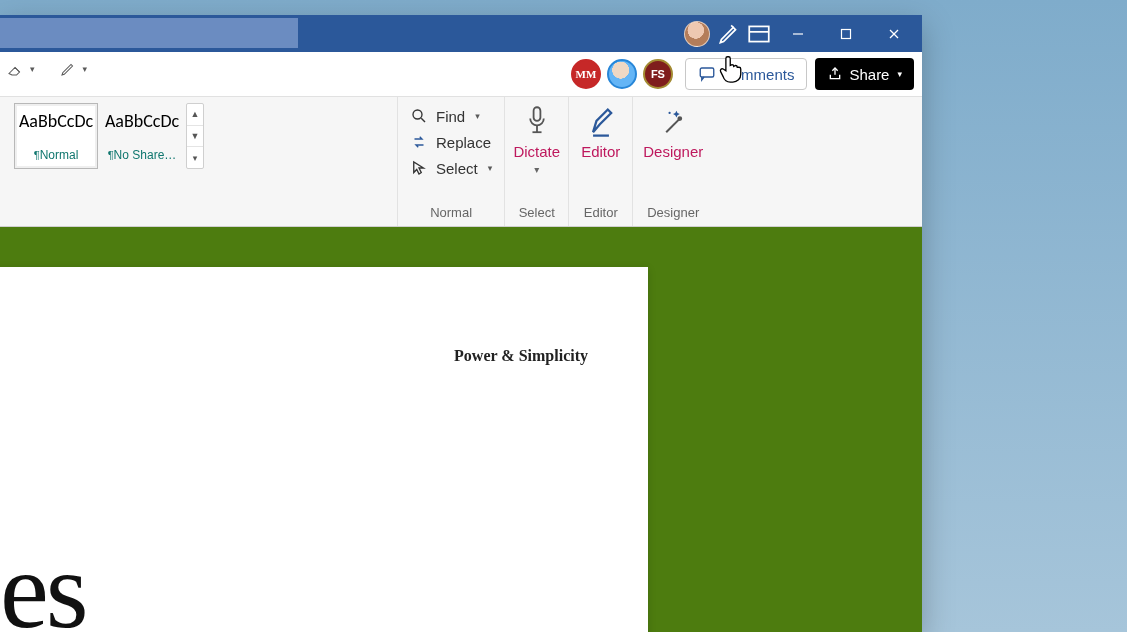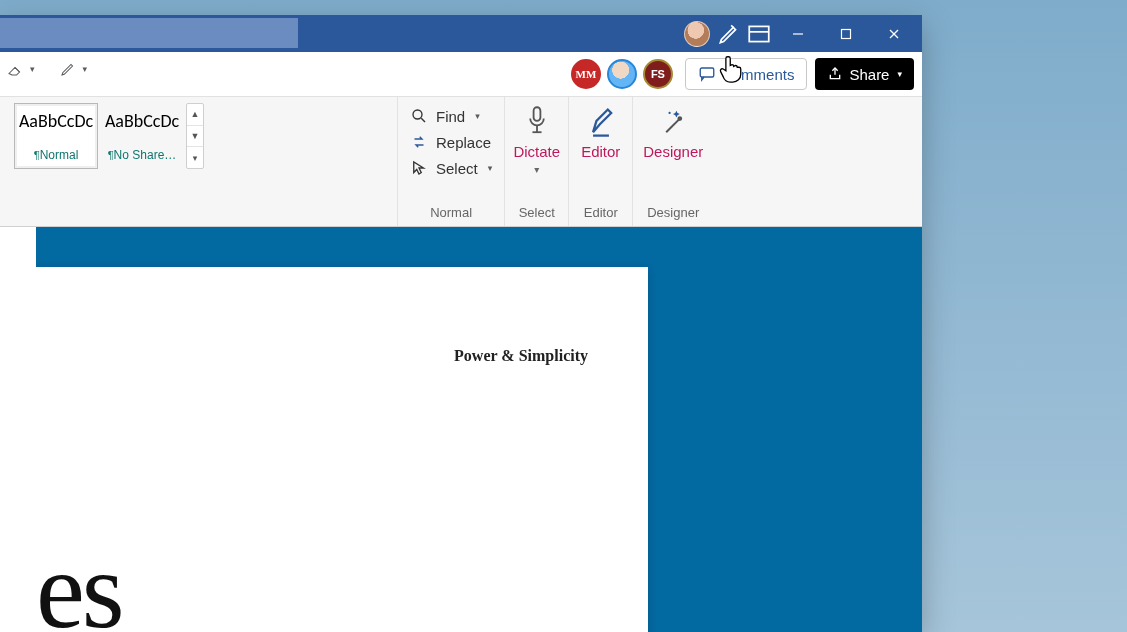--- a/index.html
+++ b/index.html
@@ -163,22 +163,22 @@
   .editing-item svg { width:18px; height:18px; }
 
   
   .big-body { display:flex; flex-direction:column; align-items:center; justify-content:flex-start; gap:4px; padding-top:2px; }
   .big-icon { width:34px; height:34px; display:flex; align-items:center; justify-content:center; }
   .big-label { font-size:15px; color:#be185d; }
   .big-chev { font-size:10px; color:#666; }
 
   
   .doc-area {
-    flex:1; background:#0369a1;
-    position:relative; overflow:hidden;margin-left:36px;
+    flex:1; background:#4d7c0f;
+    position:relative; overflow:hidden;
   }
   .page {
     position:absolute;
     right:274px; top:40px;
     width:860px; height:600px;
     background:#fff;
     box-shadow:0 2px 8px rgba(0,0,0,0.15);
   }
   .page-header {
     position:absolute;

